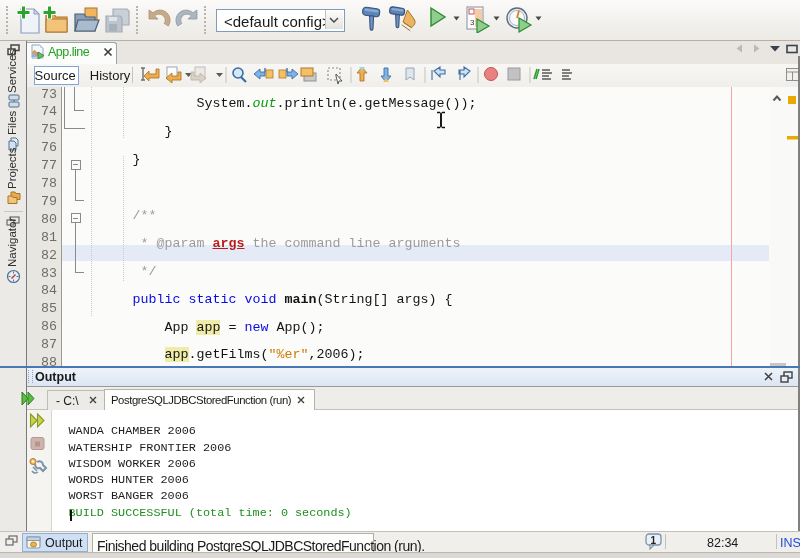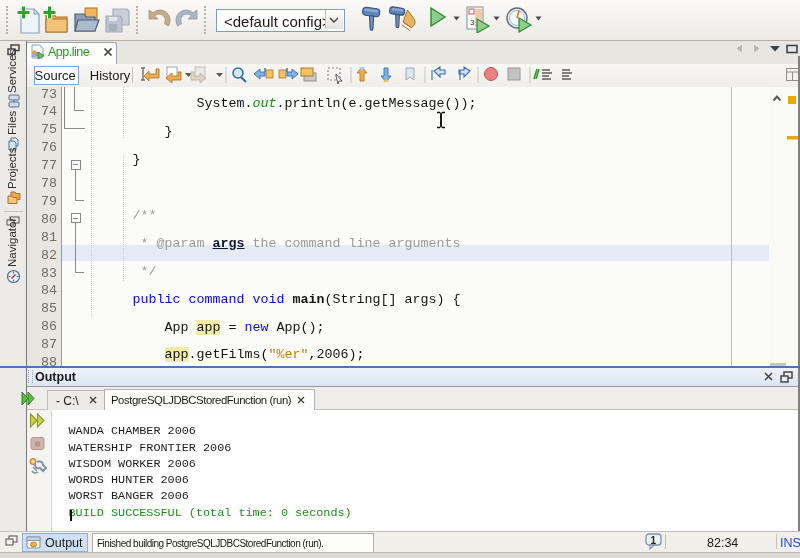--- a/index.html
+++ b/index.html
@@ -255,23 +255,23 @@
       <path d="M46 77.6 h5 M46 131.3 h5"></path>
     </g>
   </svg>
 
   <div class="ab" style="left:63.5px;top:-1.7px;color:#141414;">
 <pre>            System.<span style="color:#0c9a0c;font-style:italic;">out</span>.println(e.getMessage());</pre>
 <pre>        }</pre>
 <pre>    }</pre>
 <pre> </pre>
 <pre style="color:#9b9b9b;">    /**</pre>
-<pre style="color:#9b9b9b;">     * @param <b style="color:#0f172a;text-decoration:underline;">args</b> the command line arguments</pre>
+<pre style="color:#9b9b9b;">     * @param <b style="color:#b91c1c;text-decoration:underline;">args</b> the command line arguments</pre>
 <pre style="color:#9b9b9b;">     */</pre>
-<pre>    <span style="color:#0a0ae0;">public</span> <span style="color:#0a0ae0;">command</span> <span style="color:#0a0ae0;">void</span> <b>main</b>(String[] args) {</pre>
+<pre>    <span style="color:#0a0ae0;">public</span> <span style="color:#0a0ae0;">static</span> <span style="color:#0a0ae0;">void</span> <b>main</b>(String[] args) {</pre>
 <pre>        App <span style="background:#eeeca6;">app</span> = <span style="color:#0a0ae0;">new</span> App();</pre>
 <pre>        <span style="background:#eeeca6;">app</span>.getFilms(<span style="color:#ce7b00;">"%er"</span>,2006);</pre>
 <pre>    }</pre>
 <pre> </pre>
 <pre>}</pre>
   </div>
 
   <div class="ab" style="left:704px;top:0;height:279px;border-left:1px solid #f5a3a3;"></div>
 
   <div class="ab" style="left:742px;top:0;width:29px;height:279px;background:#f9f9f8;"></div>
@@ -351,21 +351,21 @@
   <rect x="1" y="4" width="7" height="6" fill="#f1efec" stroke="#6b6b6b" stroke-width="1.2"></rect>
 </svg>
 <div class="ab" style="left:22px;top:533px;width:64px;height:17px;background:#cfe0f4;border:1px solid #94afd0;"></div>
 <svg class="ab" style="left:26px;top:536px;" width="15" height="13" viewBox="0 0 15 13">
   <rect x="1" y="1" width="13" height="11" rx="1.5" fill="#fdf6e3" stroke="#8a98a8" stroke-width="1.2"></rect>
   <rect x="1" y="1" width="13" height="3.5" fill="#c7d3e0" stroke="#8a98a8" stroke-width="1"></rect>
   <ellipse cx="7.5" cy="8.5" rx="3" ry="2.5" fill="#e8b64c" stroke="#a8742a" stroke-width="0.8"></ellipse>
 </svg>
 <div class="ab" style="left:45px;top:536px;font-size:12.5px;color:#1a1a1a;">Output</div>
 <div class="ab" style="left:92px;top:533px;width:280px;height:18px;background:#fdfdfc;border:1px solid #b2aea7;"></div>
-<div class="ab" style="left:97px;top:538px;font-size:10px;letter-spacing:-0.5px;color:#1a1a1a;">Finished building PostgreSQLJDBCStoredFunction (run).</div>
+<div class="ab" style="left:97px;top:538px;font-size:14px;letter-spacing:-0.5px;color:#1a1a1a;">Finished building PostgreSQLJDBCStoredFunction (run).</div>
 <svg class="ab" style="left:645px;top:533px;" width="18" height="17" viewBox="0 0 18 17">
   <rect x="1" y="1" width="15" height="11" rx="3" fill="#eaf0f7" stroke="#7d93a8" stroke-width="1.3"></rect>
   <path d="M5 12 l0 4 4 -4 z" fill="#eaf0f7" stroke="#7d93a8" stroke-width="1.1"></path>
   <text x="5.5" y="10.5" font-size="10" font-weight="bold" fill="#222" font-family="Liberation Sans">1</text>
 </svg>
 <div class="ab" style="left:665px;top:534px;width:1px;height:15px;background:#c5c1bb;"></div>
 <div class="ab" style="left:707px;top:536px;font-size:12.5px;color:#1a1a1a;">82:34</div>
 <div class="ab" style="left:776px;top:534px;width:1px;height:15px;background:#c5c1bb;"></div>
 <div class="ab" style="left:780px;top:536px;font-size:12.5px;color:#1d4ed8;">INS</div>
 <div class="ab" id="bottomstrip" style="left:0;top:552px;width:800px;height:6px;background:#dcd9d4;border-top:1px solid #bab6b0;"></div>

